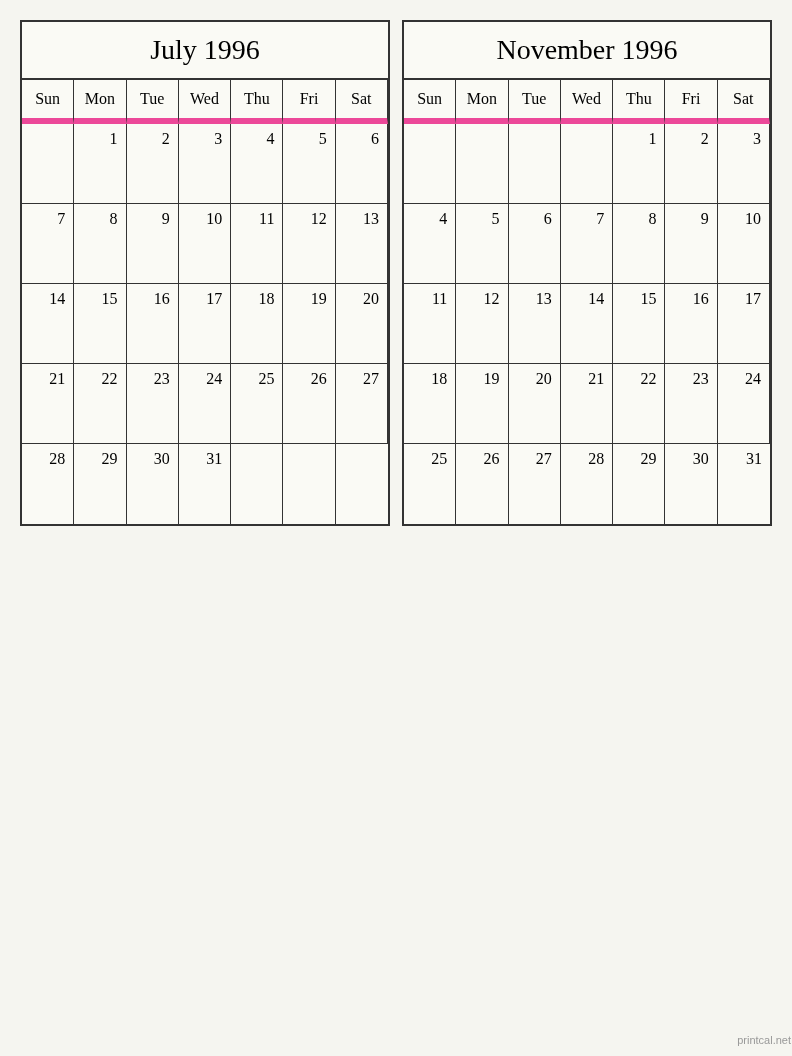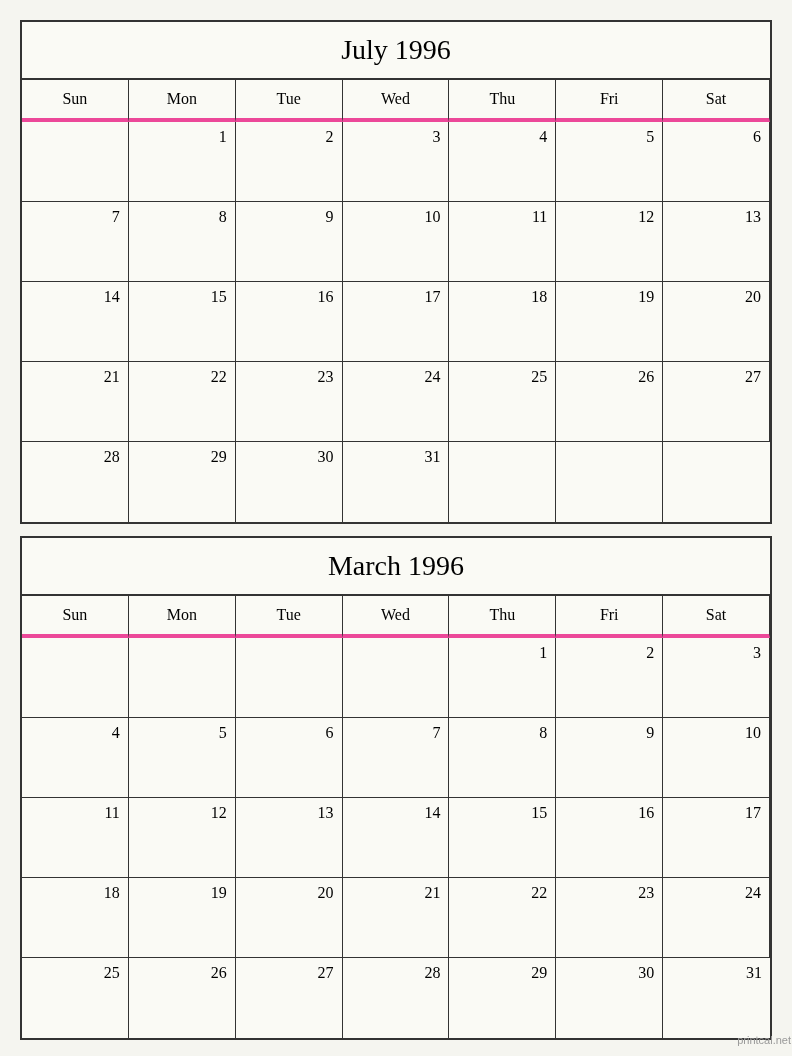--- a/index.html
+++ b/index.html
@@ -39,21 +39,21 @@
       grid-template-columns: repeat(7, 1fr);
       width: 100%;
     }
 
     .day-header {
       text-align: center;
       padding: 10px 0;
       font-size: 16px;
       font-weight: normal;
       border-right: 1px solid #333;
-      border-bottom: 4px solid #ec4899;
+      border-bottom: 6px solid #ec4899;
     }
 
     .day-header:last-child {
       border-right: none;
     }
 
     .day-cell {
       border-right: 1px solid #333;
       border-bottom: 1px solid #333;
       min-height: 80px;
@@ -77,21 +77,21 @@
       bottom: 10px;
       right: 1px;
       font-size: 11px;
       color: #999;
       font-family: Arial, sans-serif;
     }
   </style>
 </head>
 <body>
 
-<div id="calendars-container" style="display: flex; flex-direction: column; gap: 12px; width: 100%;">
+<div id="calendars-container" style="display: flex; gap: 12px; width: 100%;">
     <div class="calendar">
       <div class="calendar-title">July 1996</div>
       <div class="calendar-grid">
         <div class="day-header">Sun</div>
         <div class="day-header">Mon</div>
         <div class="day-header">Tue</div>
         <div class="day-header">Wed</div>
         <div class="day-header">Thu</div>
         <div class="day-header">Fri</div>
         <div class="day-header">Sat</div>
@@ -126,21 +126,21 @@
         <div class="day-cell last-row-cell" style="border-bottom: none;">28</div>
         <div class="day-cell last-row-cell" style="border-bottom: none;">29</div>
         <div class="day-cell last-row-cell" style="border-bottom: none;">30</div>
         <div class="day-cell last-row-cell" style="border-bottom: none;">31</div>
         <div class="day-cell empty last-row-cell" style="border-bottom: none;"></div>
         <div class="day-cell empty last-row-cell" style="border-bottom: none;"></div>
         <div class="day-cell empty last-row-cell" style="border-bottom: none;"></div>
       </div>
     </div>
     <div class="calendar">
-      <div class="calendar-title">March 1996</div>
+      <div class="calendar-title">November 1996</div>
       <div class="calendar-grid">
         <div class="day-header">Sun</div>
         <div class="day-header">Mon</div>
         <div class="day-header">Tue</div>
         <div class="day-header">Wed</div>
         <div class="day-header">Thu</div>
         <div class="day-header">Fri</div>
         <div class="day-header">Sat</div>
         <div class="day-cell empty"></div>
         <div class="day-cell empty"></div>

